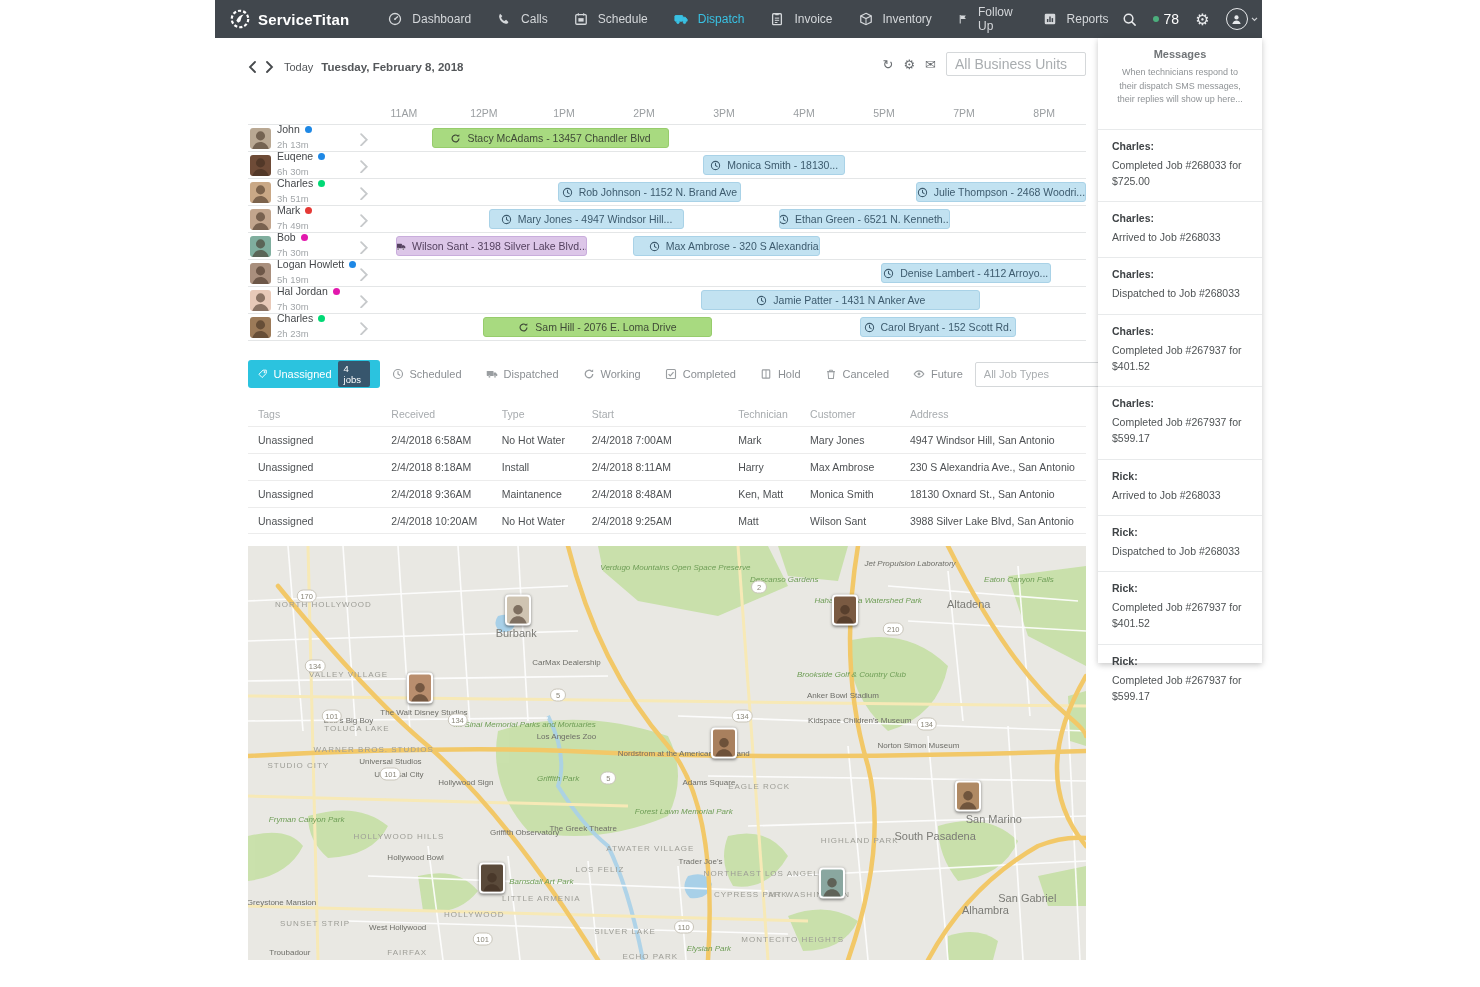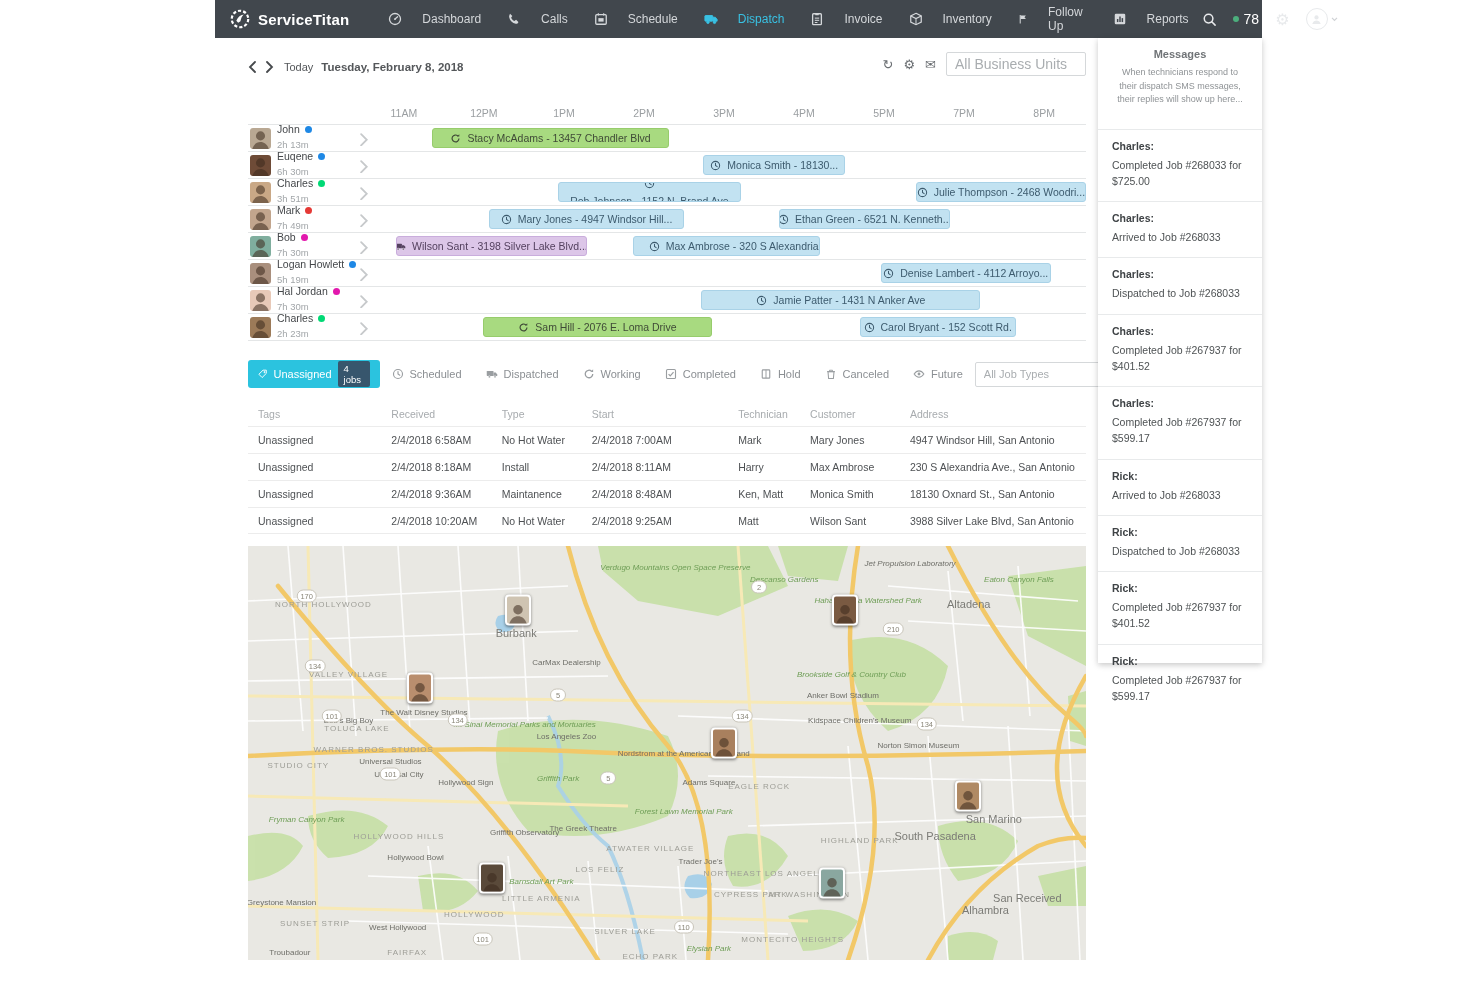--- a/index.html
+++ b/index.html
@@ -4,21 +4,21 @@
 <style>
   * { margin:0; padding:0; box-sizing:border-box; }
   html,body { width:1480px; height:987px; background:#fff; font-family:"Liberation Sans", sans-serif; overflow:hidden; }
   .app { position:absolute; left:215px; top:0; width:1047px; height:987px; background:#fff; }
 
   
   .navbar { position:absolute; left:0; top:0; width:1047px; height:38px; background:#41474d; display:flex; align-items:center; color:#e8eaec; }
   .brand { display:flex; align-items:center; gap:7px; padding:0 26px 0 14px; font-weight:bold; font-size:15px; letter-spacing:.2px; color:#fff; }
   .brand-logo { width:22px; height:22px; }
   .nav-items { display:flex; align-items:center; height:100%; flex:1; }
-  .nav-item { display:flex; align-items:center; gap:20px; padding:0 13px; height:100%; font-size:12px; color:#d4d7da; cursor:pointer; }
+  .nav-item { display:flex; align-items:center; gap:10px; padding:0 13px; height:100%; font-size:12px; color:#d4d7da; cursor:pointer; }
   .nav-item .ic { width:14px; height:14px; display:inline-flex; }
   .nav-item.active { color:#39c1e3; }
   .nav-item.active .ic svg * { stroke:#39c1e3; }
   .nav-right { display:flex; align-items:center; gap:16px; padding-right:16px; }
   .notif { display:flex; align-items:center; gap:5px; font-size:14px; color:#fff; }
   .notif-dot { width:6px; height:6px; border-radius:50%; background:#4caf7d; }
   .ic svg { width:100%; height:100%; }
   .nav-gear { font-size:16px; color:#e8eaec; cursor:pointer; }
   .avatar-btn { display:flex; align-items:center; gap:3px; cursor:pointer; }
   .avatar-circle { width:22px; height:22px; border:1.5px solid #e8eaec; border-radius:50%; display:flex; align-items:center; justify-content:center; }
@@ -318,21 +318,21 @@
               </svg>
             </span>
        <span class="tech-meta">
          <span class="tech-name">Charles<span class="status-dot" style="background:#00d975"></span></span>
          <span class="tech-dur">3h 51m</span>
        </span>
      </div>
      <span class="row-chev"><svg viewBox="0 0 8 12">
               <path d="M1 1l5 5-5 5" fill="none" stroke="#a9adb0" stroke-width="1.6" stroke-linecap="round"></path>
             </svg></span>
-          <div class="job-bar job-blue" style="left: 37%; width: 21.8%; flex-direction: column;">
+          <div class="job-bar job-blue" style="left: 37%; width: 21.8%;">
             <span class="jic">
               <svg viewBox="0 0 16 16">
                 <circle cx="8" cy="8" r="6" fill="none" stroke="#3d5b6e" stroke-width="1.5"></circle>
                 <path d="M8 4.6V8l2.4 1.6" fill="none" stroke="#3d5b6e" stroke-width="1.5" stroke-linecap="round"></path>
               </svg>
             </span>
             <span>Rob Johnson - 1152 N. Brand Ave</span>
           </div>
           <div class="job-bar job-blue" style="left: 79.7%; width: 20.3%;">
             <span class="jic">
@@ -746,21 +746,21 @@
           <span class="map-label lbl-area" style="left: 48%; top: 99%;">ECHO PARK</span>
           <span class="map-label lbl-park" style="left: 55%; top: 97%;">Elysian Park</span>
           <span class="map-label lbl-area" style="left: 62%; top: 79%;">NORTHEAST LOS ANGELES</span>
           <span class="map-label lbl-area" style="left: 60%; top: 84%;">CYPRESS PARK</span>
           <span class="map-label lbl-area" style="left: 67%; top: 84%;">MT WASHINGTON</span>
           <span class="map-label lbl-area" style="left: 73%; top: 71%;">HIGHLAND PARK</span>
           <span class="map-label lbl-area" style="left: 65%; top: 95%;">MONTECITO HEIGHTS</span>
           <span class="map-label lbl-city" style="left: 82%; top: 70%;">South Pasadena</span>
           <span class="map-label lbl-city" style="left: 89%; top: 66%;">San Marino</span>
           <span class="map-label lbl-city" style="left: 88%; top: 88%;">Alhambra</span>
-          <span class="map-label lbl-city" style="left: 93%; top: 85%;">San Received</span>
+          <span class="map-label lbl-city" style="left: 93%; top: 85%;">San Gabriel</span>
           <span class="map-label lbl-poi" style="left: 4%; top: 86%;">Greystone Mansion</span>
           <span class="map-label lbl-park" style="left: 7%; top: 66%;">Fryman Canyon Park</span>
           <span class="map-label lbl-poi" style="left: 5%; top: 98%;">Troubadour</span>
           <span class="map-label lbl-poi" style="left: 17%; top: 52%;">Universal Studios</span>
           <span class="shield" style="left: 7%; top: 12%;">170</span>
           <span class="shield" style="left: 8%; top: 29%;">134</span>
           <span class="shield" style="left: 10%; top: 41%;">101</span>
           <span class="shield" style="left: 17%; top: 55%;">101</span>
           <span class="shield" style="left: 25%; top: 42%;">134</span>
           <span class="shield" style="left: 37%; top: 36%;">5</span>

